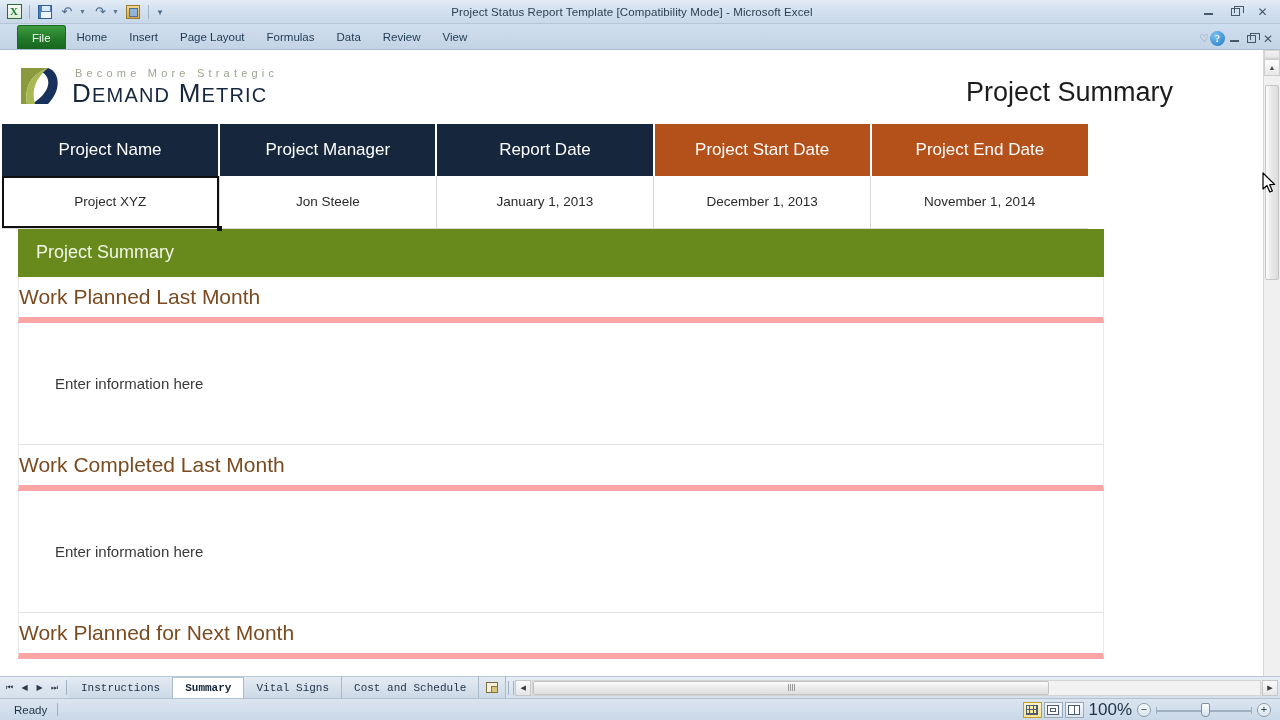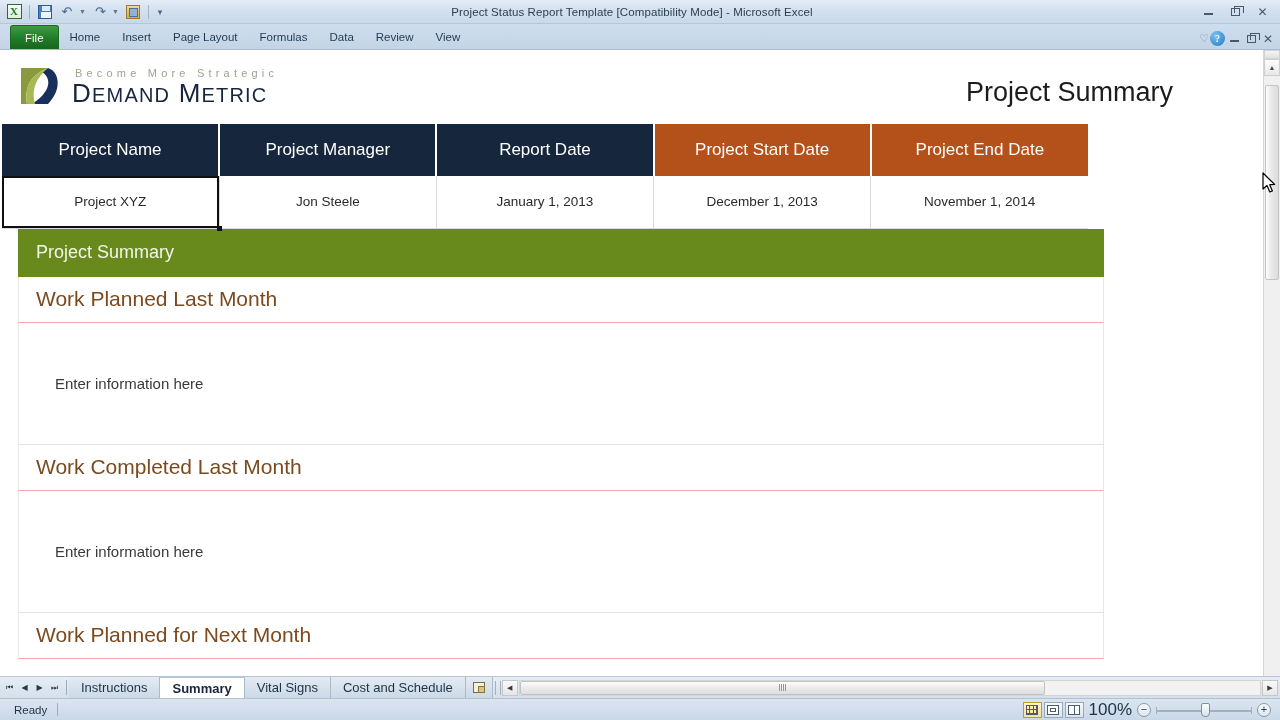--- a/index.html
+++ b/index.html
@@ -87,21 +87,21 @@
   .gl-close { font-size: 12px; color: #46586a; line-height: 1; font-family:"Liberation Sans",sans-serif;}
 
   
   .ribbonbar {
     height: 26px; flex: none; position: relative;
     background: linear-gradient(180deg,#cfdeee 0%,#c3d4e6 100%);
     border-bottom: 1px solid #a8bbd0;
     display: flex; align-items: flex-end;
   }
   .tab-file {
-    height: 24px; padding: 0 14px; margin-left: 10px;
+    height: 24px; padding: 0 14px; margin-left: 17px;
     background: linear-gradient(180deg,#3f9b41 0%,#217a28 55%,#18651f 100%);
     color: #ffffff; font-size: 11.5px;
     display: flex; align-items: center;
     border-top-left-radius: 3px; border-top-right-radius: 3px;
     border: 1px solid #1b6a23; border-bottom: none;
   }
   .rtab {
     height: 24px; padding: 0 11px; font-size: 11.5px; color: #1d3a52;
     display: flex; align-items: center;
   }
@@ -186,23 +186,23 @@
     background: #688a1c; color: #f2f7e8;
     display: flex; align-items: center;
     padding-left: 18px; font-size: 18px;
     font-family: "Liberation Sans", sans-serif;
   }
 
   
   .sec { margin: 0 18px; width: 1086px; }
   .sec-head {
     height: 46px; display: flex; align-items: center;
-    padding-left: 17px; font-size: 21px; color: #7b4a1e;
+    font-size: 21px; color: #7b4a1e;
     background: #ffffff;
-    border-bottom: 1px solid #fca5a5;
+    border-bottom: 6px solid #fca5a5;
     border-left: 1px solid #e8e8e8; border-right: 1px solid #e8e8e8;
   }
   .sec-body {
     height: 122px; display: flex; align-items: center;
     padding-left: 36px; font-size: 15px; color: #3a3a3a;
     background: #ffffff;
     border-bottom: 1px solid #e2e2e2;
     border-left: 1px solid #e8e8e8; border-right: 1px solid #e8e8e8;
   }
 
@@ -231,24 +231,25 @@
     height: 22px; flex: none; display: flex; align-items: stretch;
     background: linear-gradient(180deg,#e6edf4,#d5e0eb);
     border-top: 1px solid #b8c7d6;
   }
   .navbtns { display: flex; align-items: center; padding: 0 3px; gap: 2px; }
   .nav-ic { font-size: 8px; color: #26384b; width: 13px; text-align:center;}
   .tab-sep { width: 1px; background: #9db0c3; margin: 3px 2px; }
   .sheettabs { display: flex; align-items: stretch; }
   .stab {
     padding: 0 12px; display: flex; align-items: center;
-    font-size: 13px; color: #1d3247;
+    font-size: 11px; color: #1d3247;
     background: linear-gradient(180deg,#e3ebf3,#ccd9e6);
     border-right: 1px solid #a9bacb;
     transform: skewX(0deg);
+    font-family: Liberation Mono, monospace;
   }
   .stab.active {
     background: #ffffff; font-weight: bold; color: #16263d;
     border-top: 1px solid #b7c6d5;
   }
   .stab.newsheet { padding: 0 7px; }
   .newsheet-ic { width: 12px; height: 11px; border: 1px solid #7b6a3a; background:#f6f1de; position:relative;}
   .newsheet-ic::after{content:'';position:absolute;right:-1px;bottom:-1px;width:5px;height:5px;background:#d9c57f;border:1px solid #8a7538;}
   .hscroll-wrap {
     flex: 1; display: flex; align-items: center;

